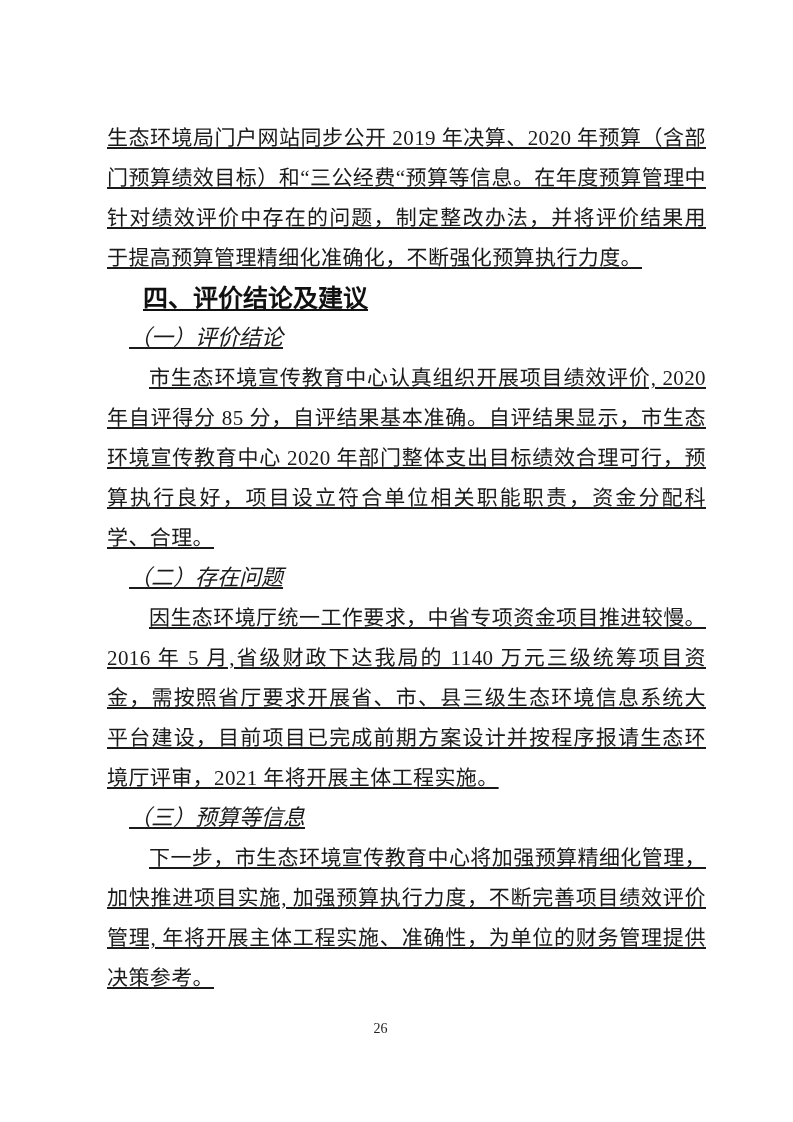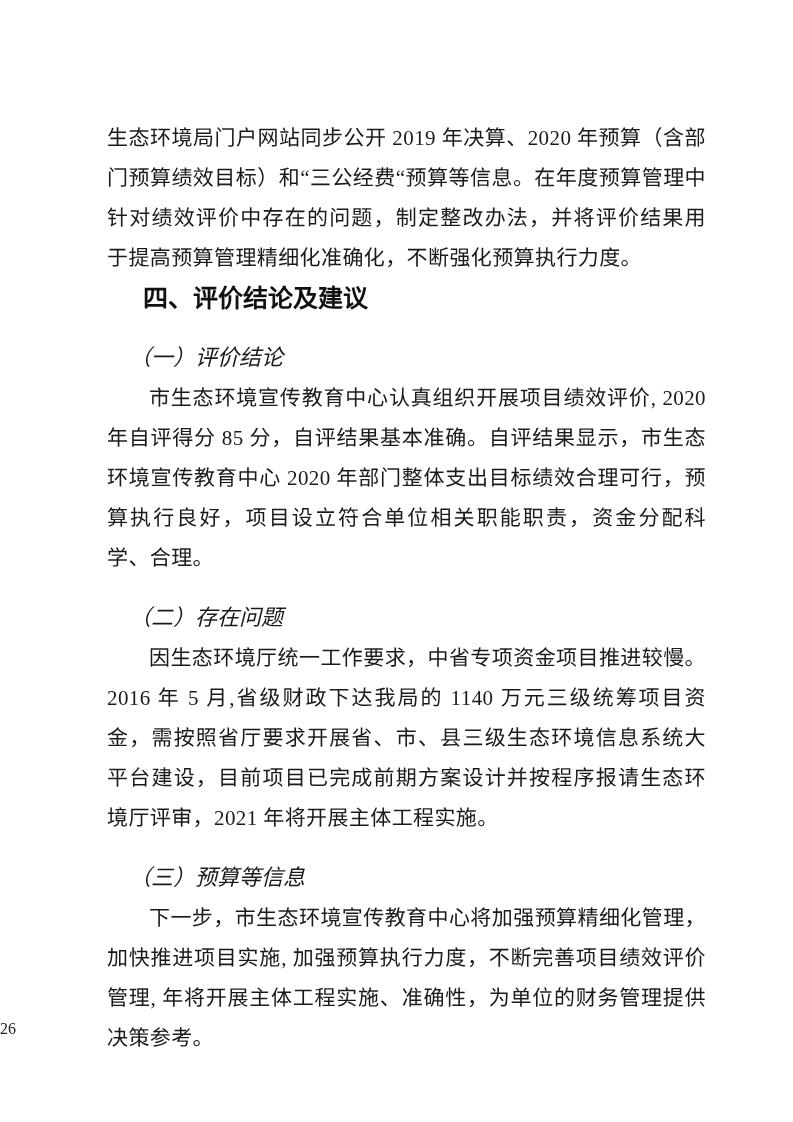--- a/index.html
+++ b/index.html
@@ -24,20 +24,21 @@
       font-family: "Liberation Serif", "DejaVu Serif", serif;
       font-size: 21px;
       line-height: 40px;
       text-align: justify;
       text-align-last: left;
     }
     .content p, .content h2, .content h3 {
       margin: 0;
       padding: 0;
       font-weight: normal;
+      text-decoration: underline;
     }
     p.body-par {
       letter-spacing: 0.4px;
     }
     p.body-par.indent {
       text-indent: 2em;
     }
     h2.heading {
       font-family: "Liberation Sans", "DejaVu Sans", sans-serif;
       font-weight: 700;
@@ -47,29 +48,29 @@
       color: #111111;
       text-align: left;
     }
     h3.subheading {
       font-style: italic;
       font-size: 22px;
       line-height: 40px;
       text-indent: 1em;
       color: #1a1a1a;
       text-align: right;
-      margin-top: 20px;
     }
     .page-number {
       position: absolute;
       top: 1020px;
       left: 0;
       width: 761px;
+      text-align: center;
       font-family: "Liberation Serif", "DejaVu Serif", serif;
-      font-size: 16px;
+      font-size: 14px;
       line-height: 18px;
       color: #222222;
     }
   </style>
 </head>
 <body>
 
 <div class="page">
   <div class="content">
 

